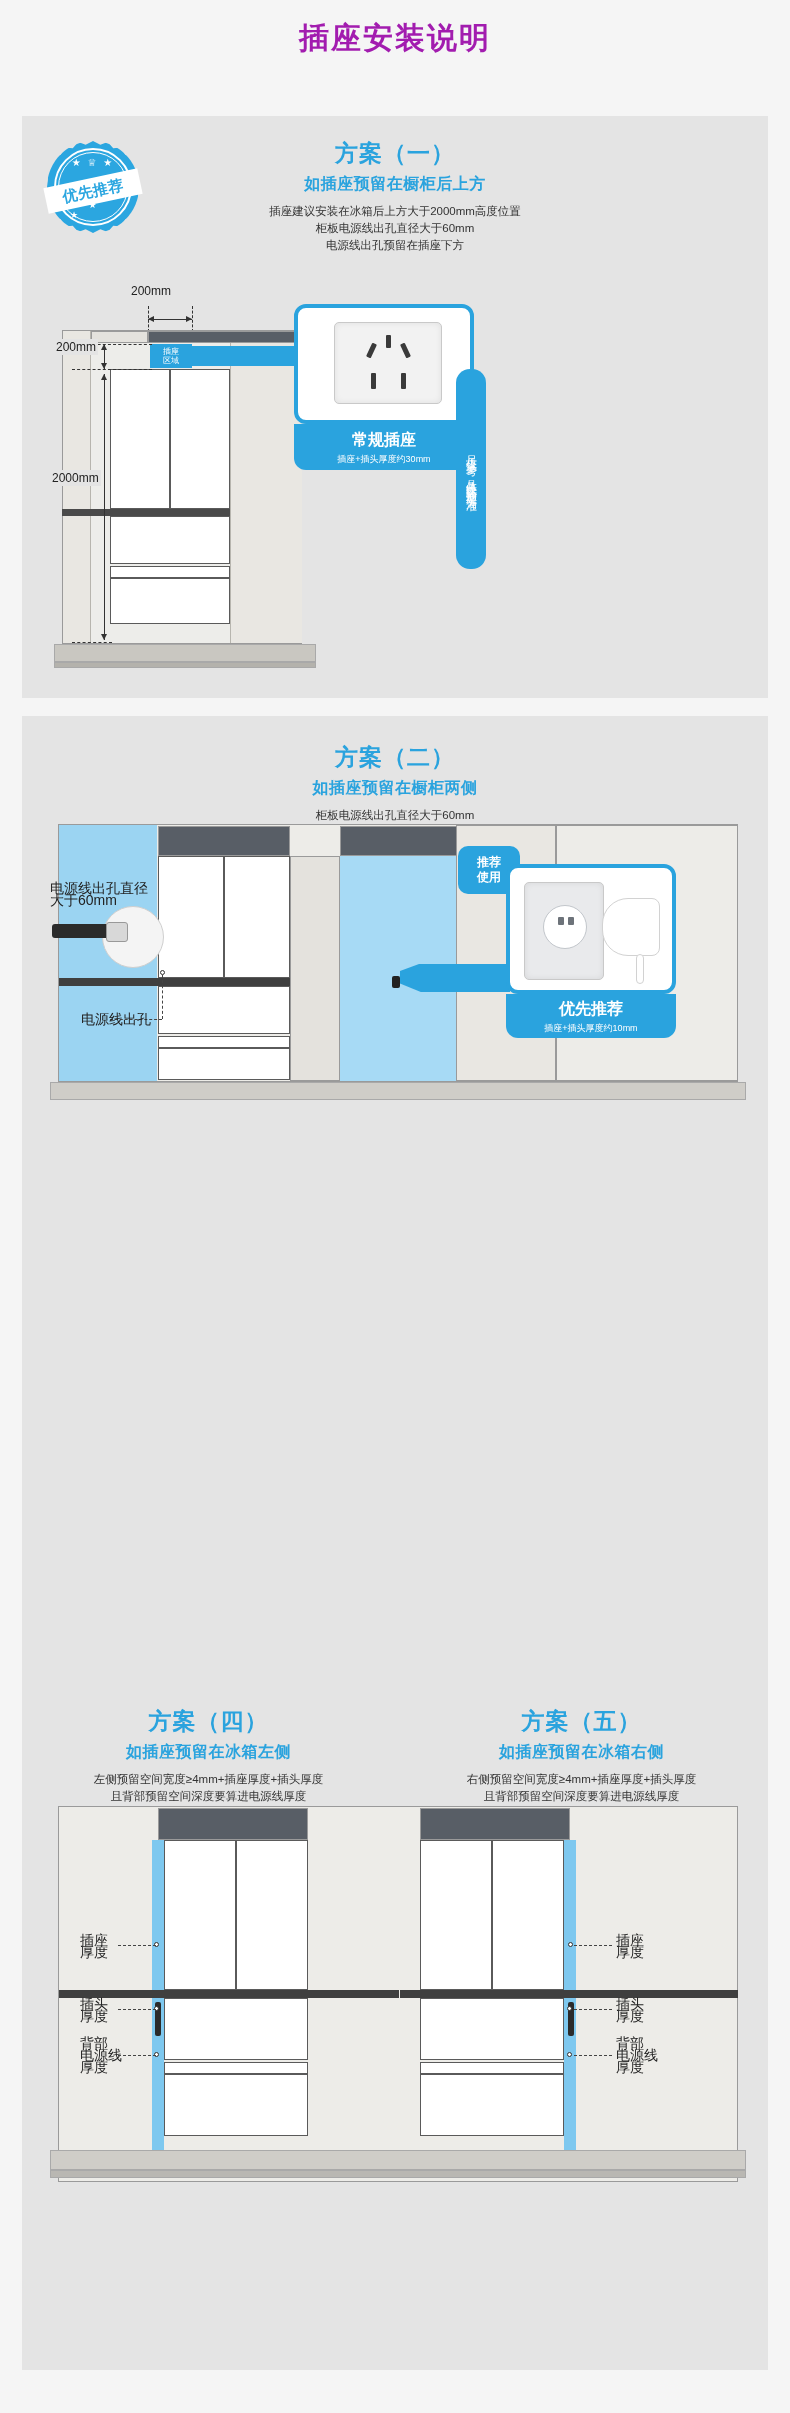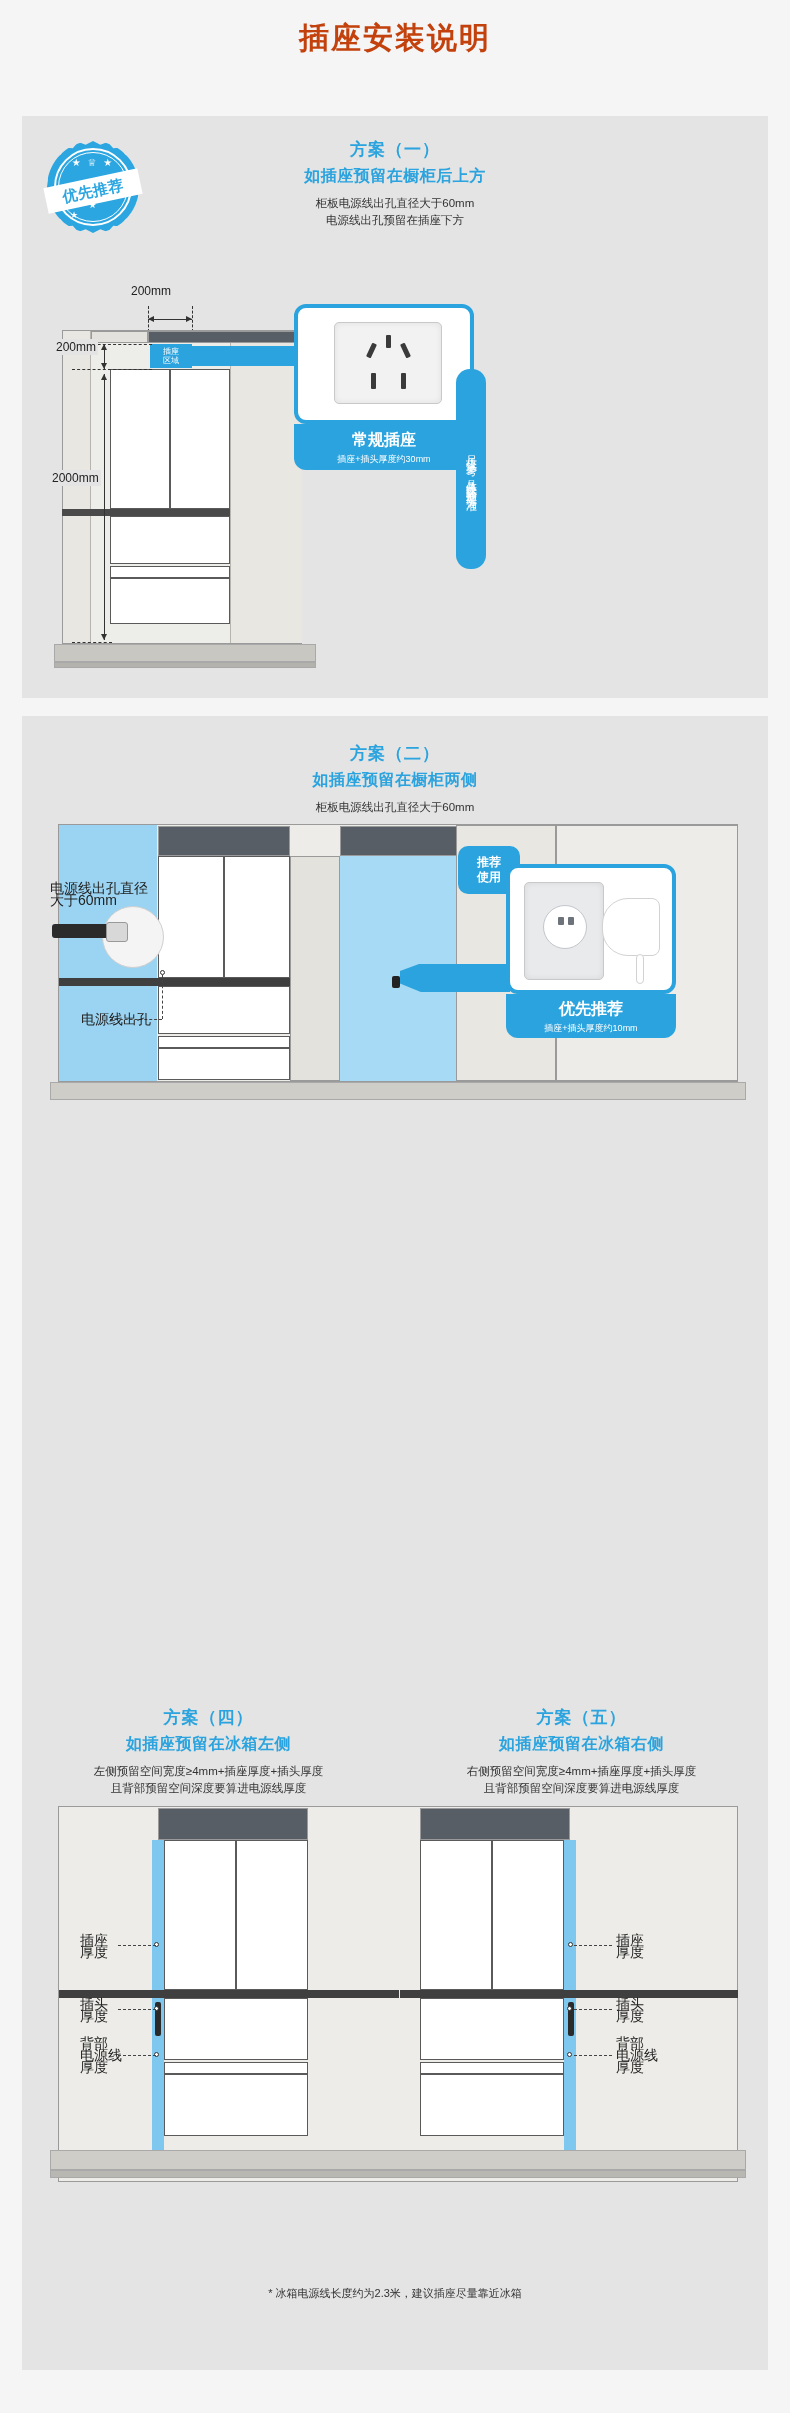--- a/index.html
+++ b/index.html
@@ -7,21 +7,21 @@
     width: 790px; height: 2413px;
     background: #f5f5f5;
     font-family: "Liberation Sans", "DejaVu Sans", sans-serif;
     position: relative;
     overflow: hidden;
   }
   .page-title {
     text-align: center;
     font-size: 30px;
     font-weight: bold;
-    color: #c2410c;
+    color: #a21caf;
     letter-spacing: 2px;
     padding-top: 18px;
   }
   .panel {
     background: #e4e4e4;
     margin: 0 22px;
     position: relative;
   }
   #panel1 { margin-top: 57px; height: 582px; }
   #panel2 { margin-top: 18px; height: 1654px; }
@@ -63,21 +63,21 @@
     position: absolute; left: 50%; top: 16px; transform: translateX(-50%);
     color: #fff; font-size: 10px; letter-spacing: 2px;
   }
   .badge-stars {
     position: absolute; left: 50%; bottom: 13px; transform: translateX(-50%);
     color: #fff; font-size: 9px; letter-spacing: 4px;
   }
 
   
   .plan-head { text-align: center; color: #2aa3de; }
-  .plan-no { font-size: 17px; font-weight: bold; letter-spacing: 1px; }
+  .plan-no { font-size: 23px; font-weight: bold; letter-spacing: 1px; }
   .plan-sub { font-size: 16px; font-weight: bold; margin-top: 5px; letter-spacing: 0.5px; }
   .plan-desc {
     text-align: center; color: #333; font-size: 11.5px;
     line-height: 17px; margin-top: 8px;
   }
 
   
   #diagram1 { position: absolute; left: 22px; top: 168px; width: 430px; height: 390px; }
 
   .dim-label { position: absolute; font-size: 12px; color: #222; }
@@ -183,20 +183,21 @@
     <div class="badge-band">
       <span>优先推荐</span>
     </div>
     <div class="badge-stars">★ ★ ★</div>
   </div>
 
   <div class="plan-head" style="padding-top:22px;">
     <div class="plan-no">方案（一）</div>
     <div class="plan-sub">如插座预留在橱柜后上方</div>
     <div class="plan-desc">
+      <div>插座建议安装在冰箱后上方大于2000mm高度位置</div>
       <div>柜板电源线出孔直径大于60mm</div>
       <div>电源线出孔预留在插座下方</div>
     </div>
   </div>
 
   <div id="diagram1">
 
     <div class="dim-label" style="left:87px; top:0px;">200mm</div>
     <div class="dim-line-v" style="left:104px; top:22px; height:26px;"></div>
     <div class="dim-line-v" style="left:148px; top:22px; height:26px;"></div>
@@ -404,14 +405,13 @@
     <div class="dot" style="left:527px; top:246px;"></div>
     <div class="leader" style="left:534px; top:249px; width:38px;"></div>
     <div class="label-sm" style="left:576px; top:231px; white-space:pre-line;">背部
 电源线
 厚度</div>
 
     <div class="floor" style="left:10px; top:344px; width:696px; height:20px; background:#cfcdc8;"></div>
     <div class="floor" style="left:10px; top:364px; width:696px; height:8px; background:#b9b7b2;"></div>
   </div>
 
-  <div class="footnote" style="top:1570px;">* 冰箱电源线长度约为2.3米，建议插座尽量靠近冰箱</div>
 </div>
 
 </body></html>

